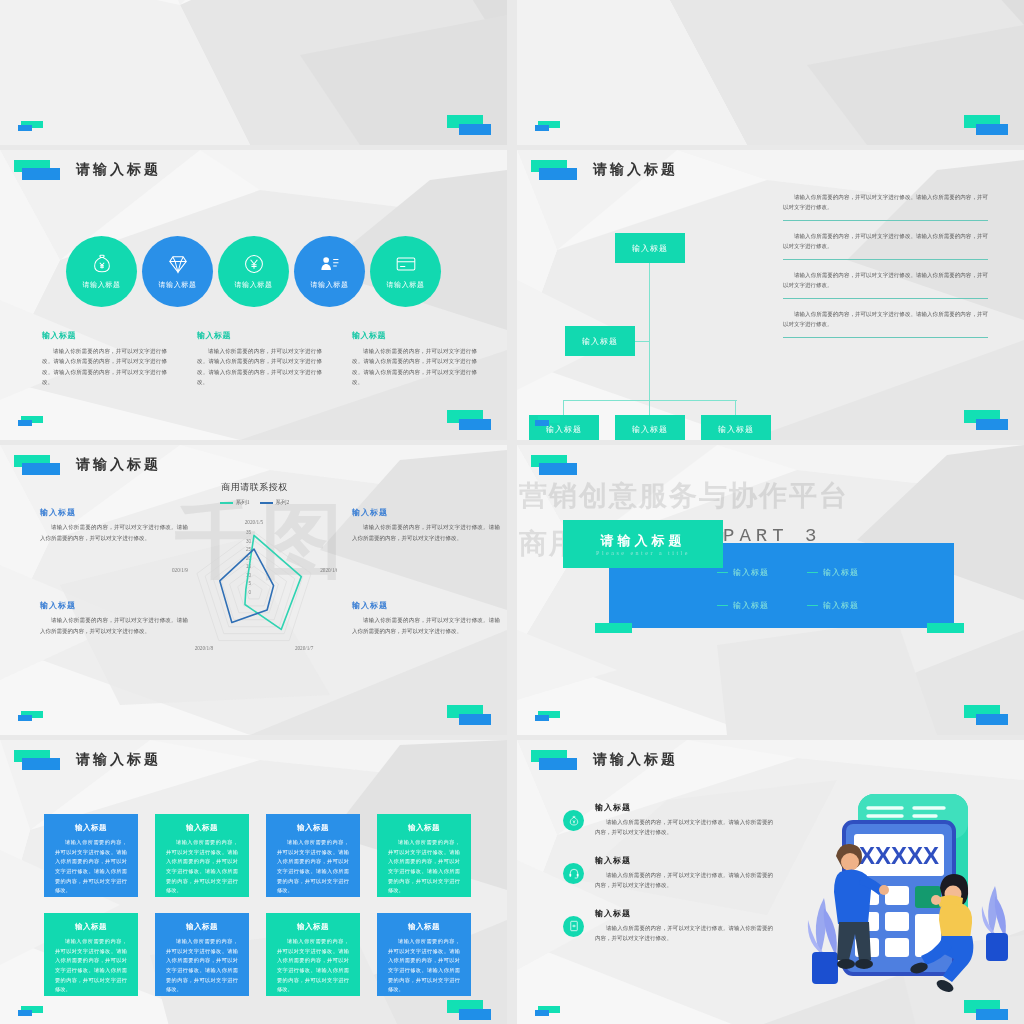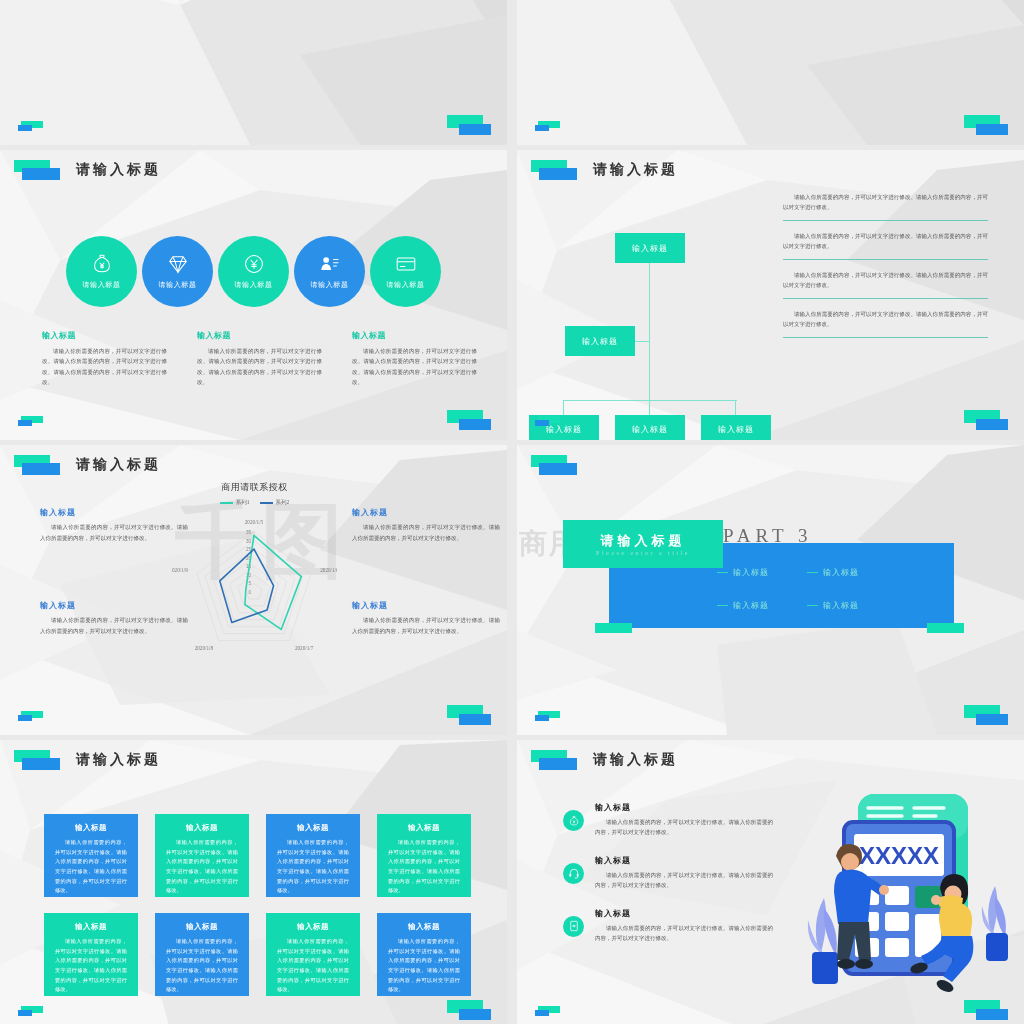--- a/index.html
+++ b/index.html
@@ -105,21 +105,21 @@
   .wm-line1 { left: 2px; top: 32px; font-size: 28px; letter-spacing: 2px; color: rgba(130,130,130,0.22); }
   .wm-line2 { left: 2px; top: 80px; font-size: 28px; letter-spacing: 2px; color: rgba(130,130,130,0.22); }
 
   
   .p3-blue { position:absolute; left: 92px; top: 98px; width: 345px; height: 85px; background:#1f8fe8; }
   .p3-green { position:absolute; left: 46px; top: 75px; width: 160px; height: 48px; background:#12d9b0;
               display:flex; flex-direction:column; align-items:center; justify-content:center; }
   .p3-green .zh { color:#fff; font-size: 13px; font-weight:bold; letter-spacing: 4px; }
   .p3-green .en { color:#8fe4d6; font-size: 6px; letter-spacing: 2.5px; font-family:"Liberation Serif",serif; }
   .p3-part { position:absolute; left: 206px; top: 80px; font-size: 19px; color:#6e6e6e;
-             letter-spacing: 5px; font-family: Liberation Serif, serif; }
+             letter-spacing: 5px; font-family: Liberation Mono, monospace; }
   .p3-tags { position:absolute; left: 200px; top: 122px; width: 180px;
              display:grid; grid-template-columns: 1fr 1fr; row-gap: 22px; }
   .p3-chip-l { position:absolute; left: 78px; top: 178px; width: 37px; height: 10px; background:#12e0b4; }
   .p3-chip-r { position:absolute; left: 410px; top: 178px; width: 37px; height: 10px; background:#12e0b4; }
 
   
   .cards { position:absolute; left: 44px; top: 74px; display:grid;
            grid-template-columns: repeat(4, 94px); grid-template-rows: 83px 83px;
            gap: 16px 17px; }
   .card { padding: 9px 11px 0; color:#fff; }
@@ -456,20 +456,21 @@
           <polygon points="0,0 200,0 60,105" fill="#f1f1f1"></polygon>
           <polygon points="200,0 507,0 507,50 280,25" fill="#f4f4f4"></polygon>
           <polygon points="60,105 280,25 507,50 507,290 240,290 0,205" fill="#eeeeee"></polygon>
           <polygon points="0,0 60,105 0,205" fill="#f6f6f6"></polygon>
           <polygon points="430,10 507,0 507,155 340,95" fill="#e2e2e2"></polygon>
           <polygon points="240,290 507,185 507,290" fill="#e6e6e6"></polygon>
           <polygon points="0,185 100,225 0,255" fill="#f3f3f3"></polygon>
           <polygon points="200,200 380,175 420,290 210,290" fill="#e9e9e9"></polygon>
         </svg>
       </div>
+      <div class="wm wm-line1">营销创意服务与协作平台</div>
       <div class="wm wm-line2">商用请联系授权</div>
       <div class="deco deco-tl">
           <i class="t"></i>
           <i class="b"></i>
         </div>
 
       <div class="p3-part">PART  3</div>
       <div class="p3-blue"></div>
       <div class="p3-chip-l"></div>
       <div class="p3-chip-r"></div>

